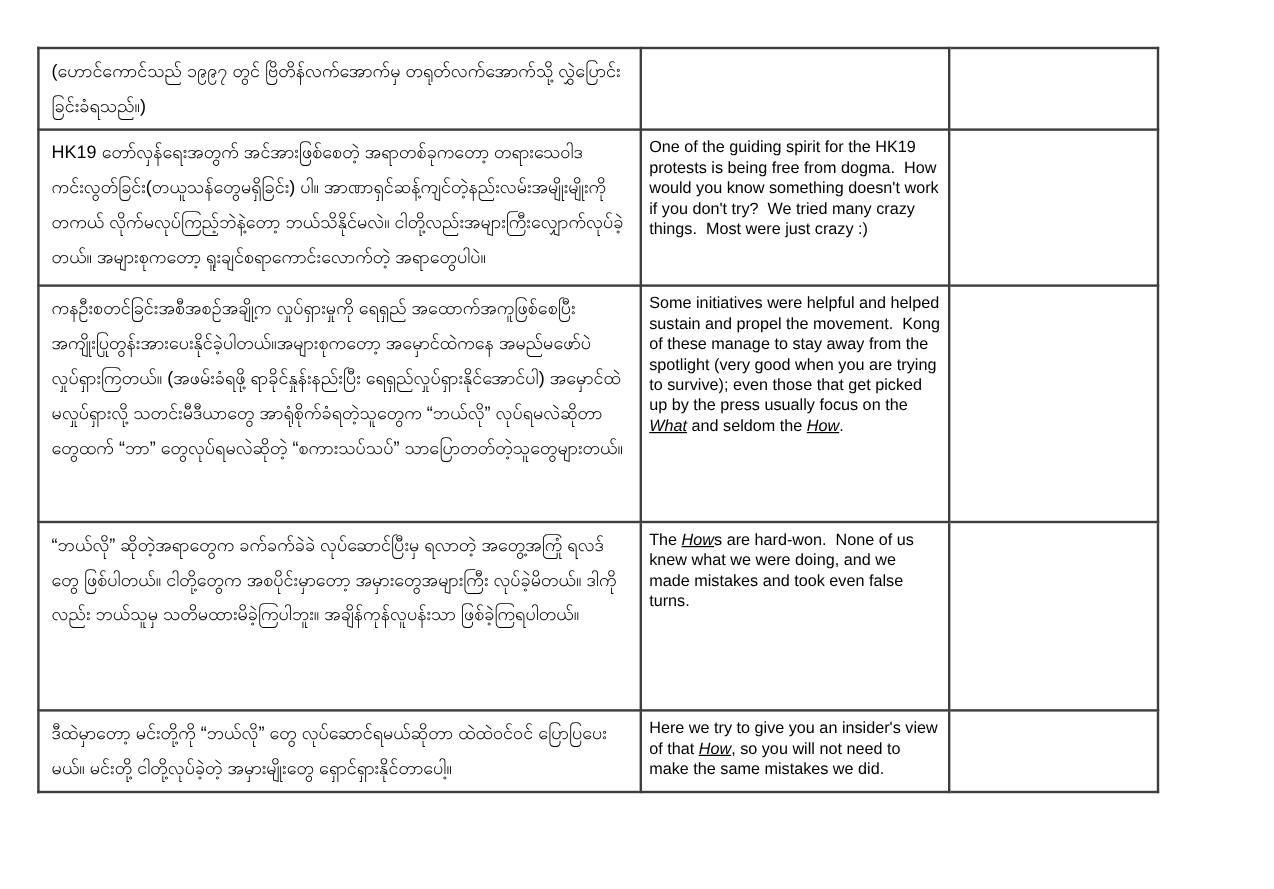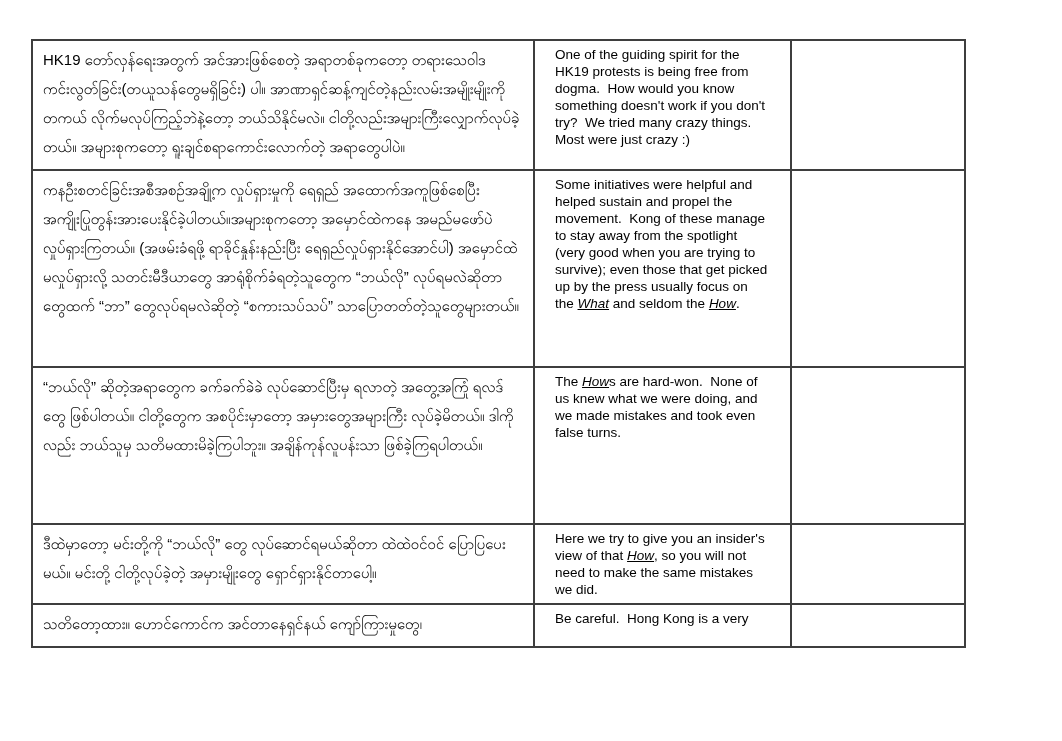--- a/index.html
+++ b/index.html
@@ -32,60 +32,60 @@
   }
   td.burmese-cell {
     font-size: 15px;
     line-height: 29px;
     padding: 4px 10px;
     color: #000000;
   }
   td.english-cell {
     font-size: 13.5px;
     line-height: 17px;
-    padding: 5px 20px;
+    padding: 5px 6px;
     color: #000000;
     white-space: pre-wrap;
   }
   td.notes-cell {
     padding: 5px 6px;
   }
   td.english-cell em { font-style: italic; text-decoration: underline; }
 </style>
 </head>
 <body>
 
 <div class="page">
   <table class="doc-table">
     <colgroup>
         <col style="width: 502px;">
         <col style="width: 257px;">
         <col style="width: 174px;">
       </colgroup>
     <tbody>
+        <tr style="height: 68px;">
+          <td class="burmese-cell">(ဟောင်ကောင်သည် ၁၉၉၇ တွင် ဗြိတိန်လက်အောက်မှ တရုတ်လက်အောက်သို့ လွှဲပြောင်းခြင်းခံရသည်။)</td>
+          <td class="english-cell"></td>
+          <td class="notes-cell"></td>
+        </tr>
         <tr style="height: 130px;">
           <td class="burmese-cell">HK19 တော်လှန်ရေးအတွက် အင်အားဖြစ်စေတဲ့ အရာတစ်ခုကတော့ တရားသေဝါဒကင်းလွတ်ခြင်း(တယူသန်တွေမရှိခြင်း) ပါ။ အာဏာရှင်ဆန့်ကျင်တဲ့နည်းလမ်းအမျိုးမျိုးကို တကယ် လိုက်မလုပ်ကြည့်ဘဲနဲ့တော့ ဘယ်သိနိုင်မလဲ။ ငါတို့လည်းအများကြီးလျှောက်လုပ်ခဲ့တယ်။ အများစုကတော့ ရူးချင်စရာကောင်းလောက်တဲ့ အရာတွေပါပဲ။</td>
           <td class="english-cell"><span>One of the guiding spirit for the HK19 protests is being free from dogma.  How would you know something doesn't work if you don't try?  We tried many crazy things.  Most were just crazy :)</span></td>
           <td class="notes-cell"></td>
         </tr>
         <tr style="height: 197px; margin-top: 24px;">
           <td class="burmese-cell">ကနဦးစတင်ခြင်းအစီအစဉ်အချို့က လှုပ်ရှားမှုကို ရေရှည် အထောက်အကူဖြစ်စေပြီး အကျိုးပြုတွန်းအားပေးနိုင်ခဲ့ပါတယ်။အများစုကတော့ အမှောင်ထဲကနေ အမည်မဖော်ပဲလှုပ်ရှားကြတယ်။ (အဖမ်းခံရဖို့ ရာခိုင်နှုန်းနည်းပြီး ရေရှည်လှုပ်ရှားနိုင်အောင်ပါ) အမှောင်ထဲမလှုပ်ရှားလို့ သတင်းမီဒီယာတွေ အာရုံစိုက်ခံရတဲ့သူတွေက “ဘယ်လို” လုပ်ရမလဲဆိုတာတွေထက် “ဘာ” တွေလုပ်ရမလဲဆိုတဲ့ “စကားသပ်သပ်” သာပြောတတ်တဲ့သူတွေများတယ်။</td>
           <td class="english-cell"><span>Some initiatives were helpful and helped sustain and propel the movement.  Kong of these manage to stay away from the spotlight (very good when you are trying to survive); even those that get picked up by the press usually focus on the </span><em>What</em><span> and seldom the </span><em>How</em><span>.</span></td>
           <td class="notes-cell"></td>
         </tr>
         <tr style="height: 157px;">
           <td class="burmese-cell">“ဘယ်လို” ဆိုတဲ့အရာတွေက  ခက်ခက်ခဲခဲ လုပ်ဆောင်ပြီးမှ ရလာတဲ့ အတွေ့အကြုံ ရလဒ်တွေ ဖြစ်ပါတယ်။ ငါတို့တွေက အစပိုင်းမှာတော့ အမှားတွေအများကြီး လုပ်ခဲ့မိတယ်။ ဒါကိုလည်း ဘယ်သူမှ သတိမထားမိခဲ့ကြပါဘူး။ အချိန်ကုန်လူပန်းသာ ဖြစ်ခဲ့ကြရပါတယ်။</td>
           <td class="english-cell"><span>The </span><em>How</em><span>s are hard-won.  None of us knew what we were doing, and we made mistakes and took even false turns.</span></td>
           <td class="notes-cell"></td>
         </tr>
         <tr style="height: 67px;">
           <td class="burmese-cell">ဒီထဲမှာတော့ မင်းတို့ကို “ဘယ်လို” တွေ လုပ်ဆောင်ရမယ်ဆိုတာ ထဲထဲဝင်ဝင် ပြောပြပေးမယ်။ မင်းတို့ ငါတို့လုပ်ခဲ့တဲ့ အမှားမျိုးတွေ ရှောင်ရှားနိုင်တာပေါ့။</td>
           <td class="english-cell"><span>Here we try to give you an insider's view of that </span><em>How</em><span>, so you will not need to make the same mistakes we did.</span></td>
           <td class="notes-cell"></td>
         </tr>
-        <tr style="height: 43px;">
-          <td class="burmese-cell">သတိတော့ထား။ ဟောင်ကောင်က အင်တာနေရှင်နယ် ကျော်ကြားမှုတွေ၊</td>
-          <td class="english-cell"><span>Be careful.  Hong Kong is a very</span></td>
-          <td class="notes-cell"></td>
-        </tr>
       </tbody>
   </table>
 </div>
 
 </body></html>

